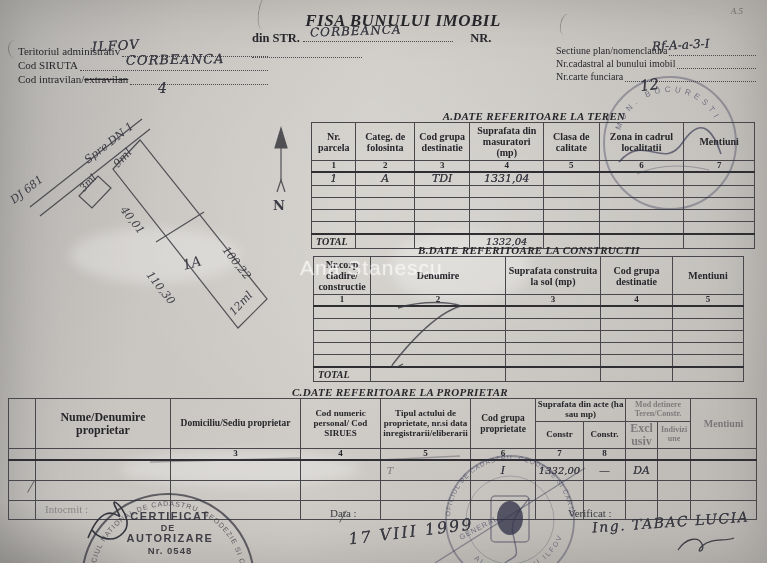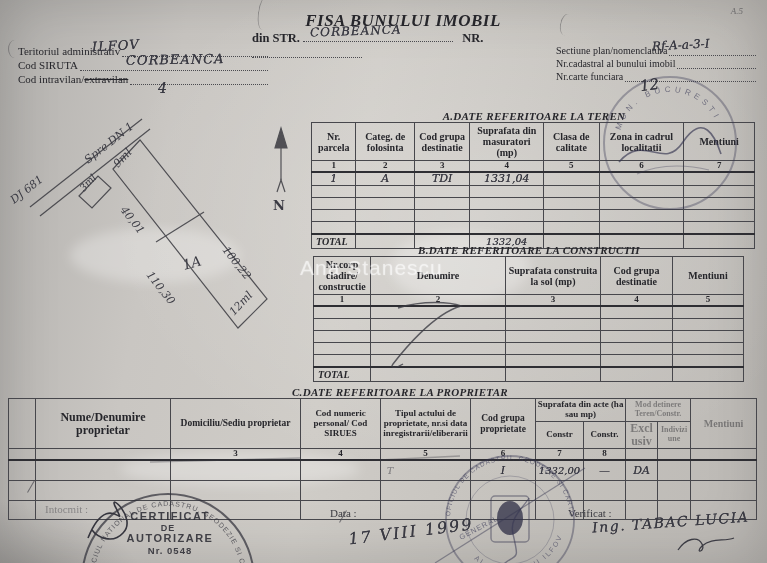--- a/index.html
+++ b/index.html
@@ -73,21 +73,21 @@
   <div class="abs smudge" style="left:120px;top:452px;width:240px;height:34px;"></div>
   <div class="abs slashmark" style="left:24px;top:486px;"></div>
   <div class="abs slashmark" style="left:336px;top:516px;"></div>
 
   <div class="abs corner-mark">A.5</div>
 
   <div class="abs doc-title">FISA BUNULUI IMOBIL</div>
   <div class="abs street-line">
     <span>din STR.</span>
     <span class="dotline" style="width:150px;"></span>
-    <span style="margin-left:6px;">NR.</span>
+    <span style="margin-left:14px;">NR.</span>
     <span class="dotline" style="width:110px;"></span>
   </div>
   <div class="abs hand" style="left:310px;top:24px;font-size:12px;transform:rotate(-2deg);letter-spacing:1px;">CORBEANCA</div>
 
   <div class="abs tl-block">
     <div class="row">
         <span class="lbl">Teritoriul administrativ</span>
         <span class="fill"></span>
       </div>
     <div class="row">

